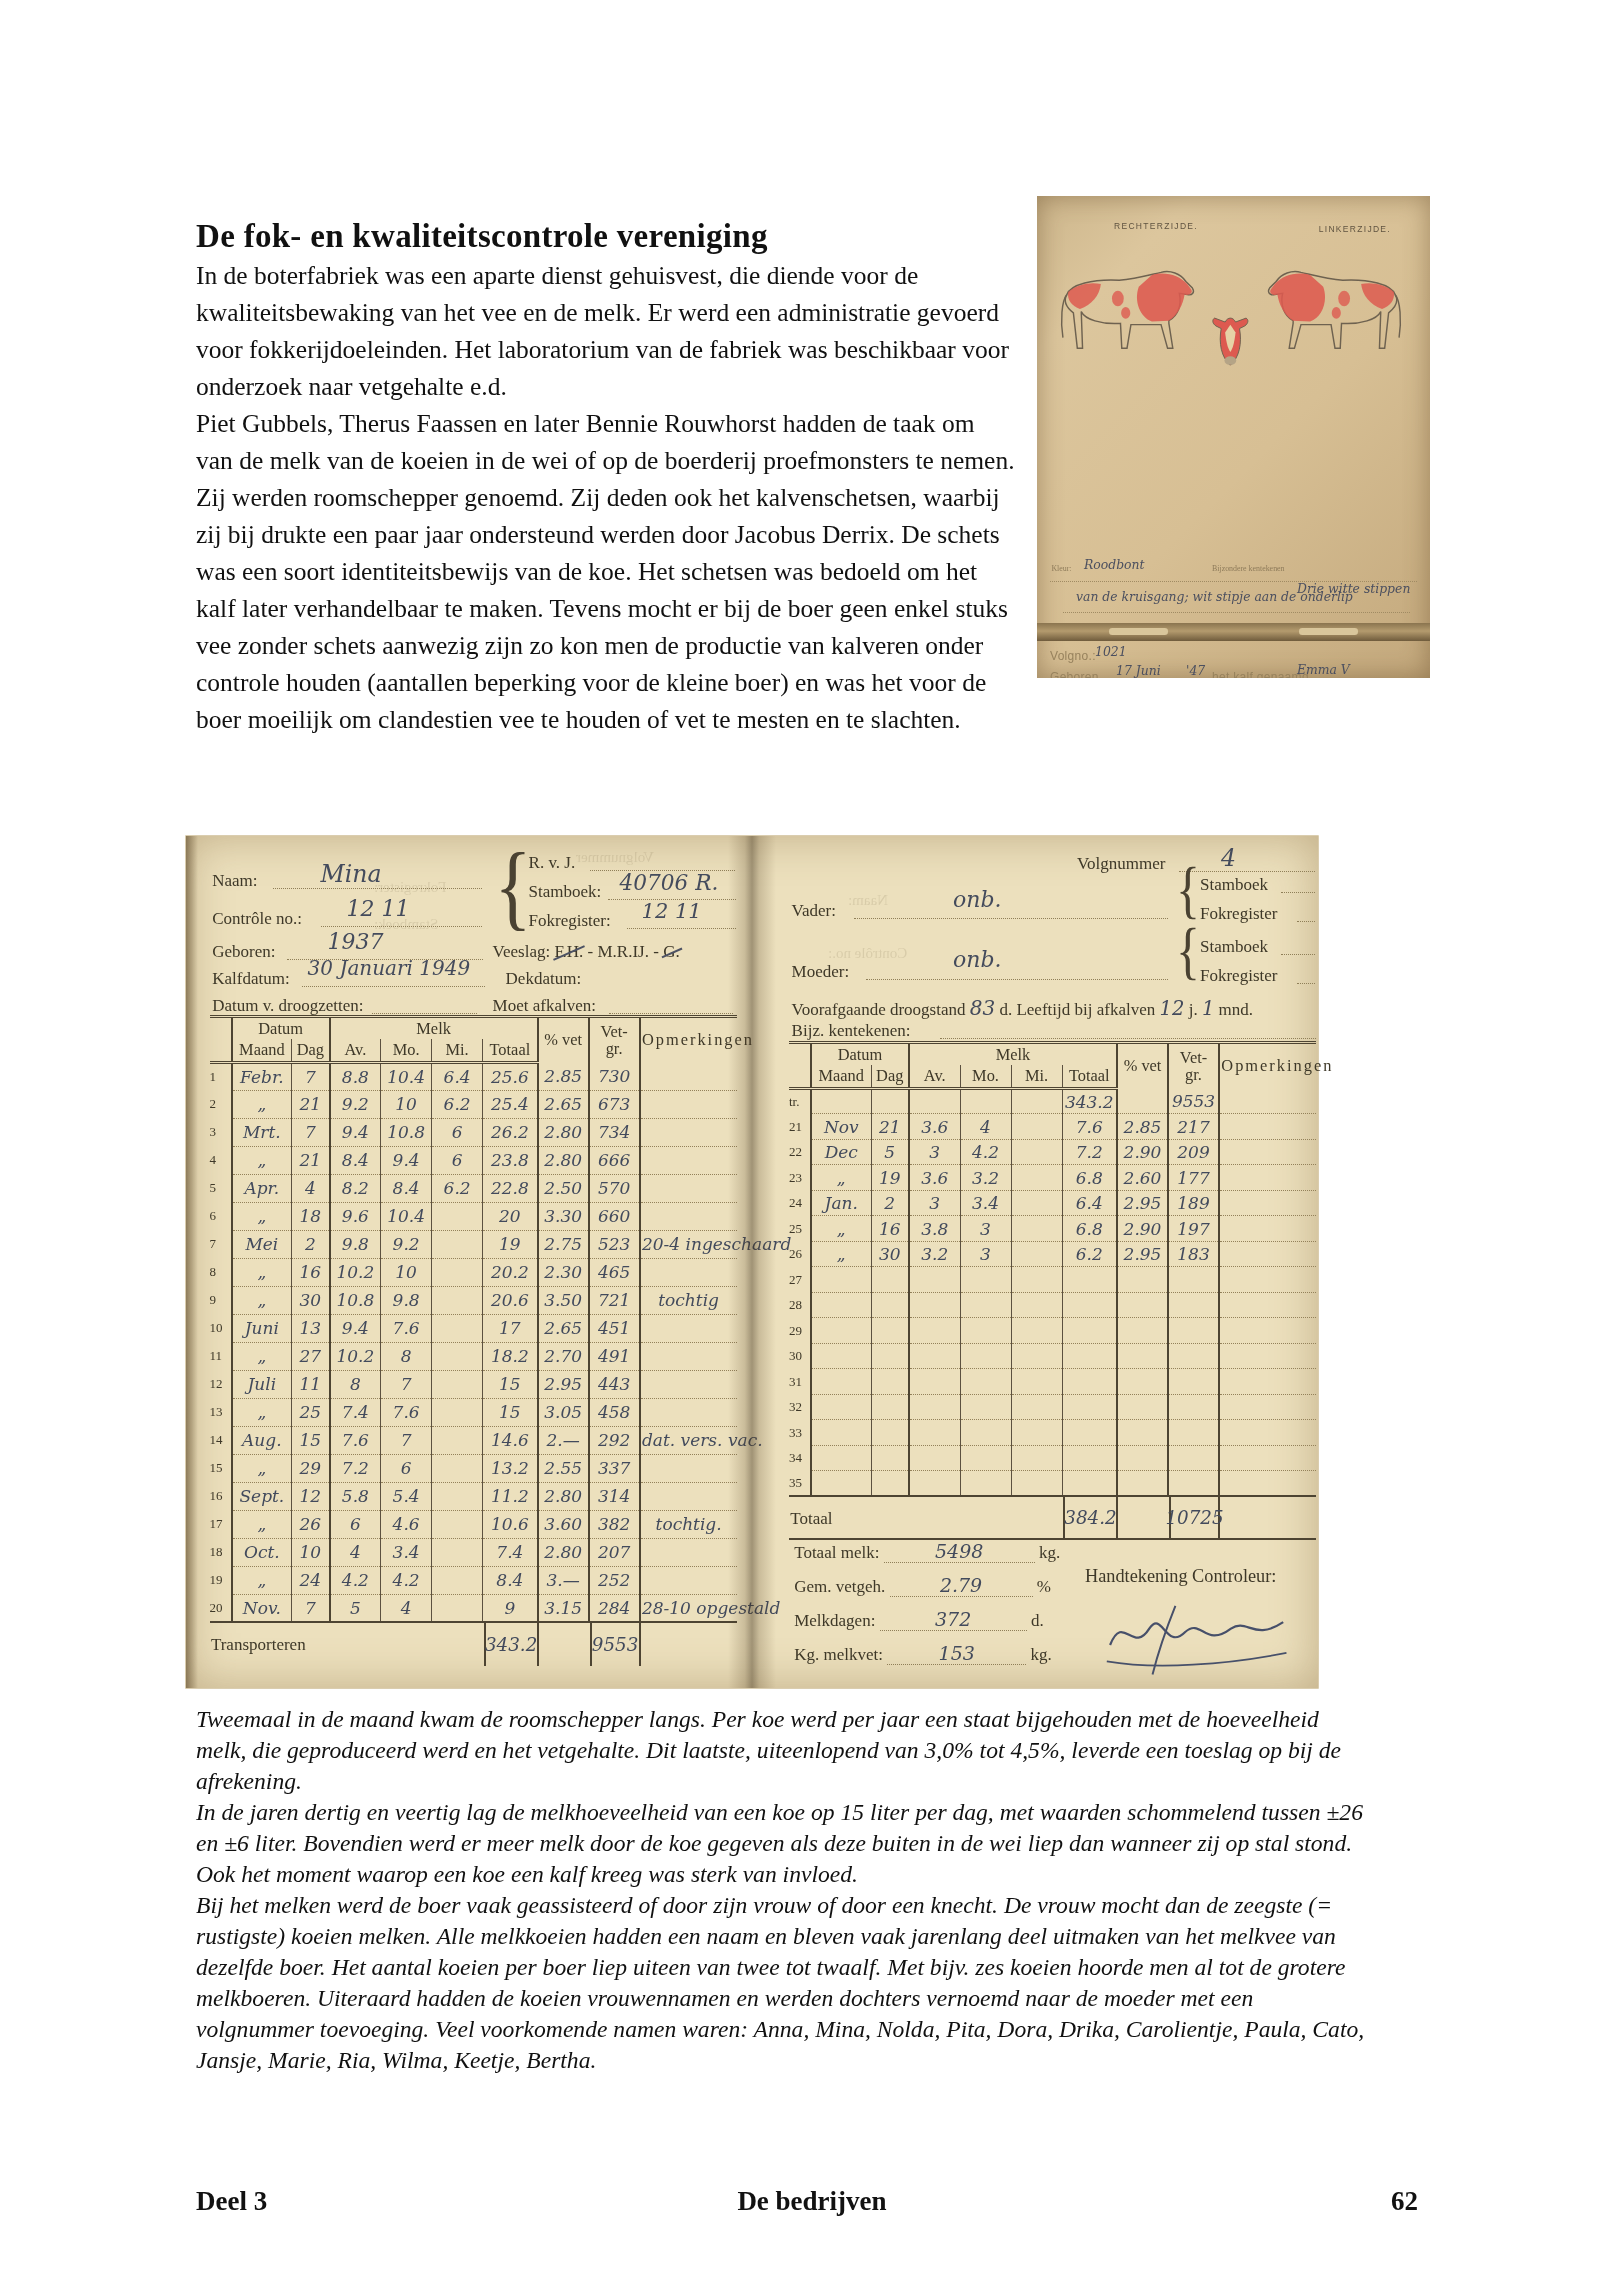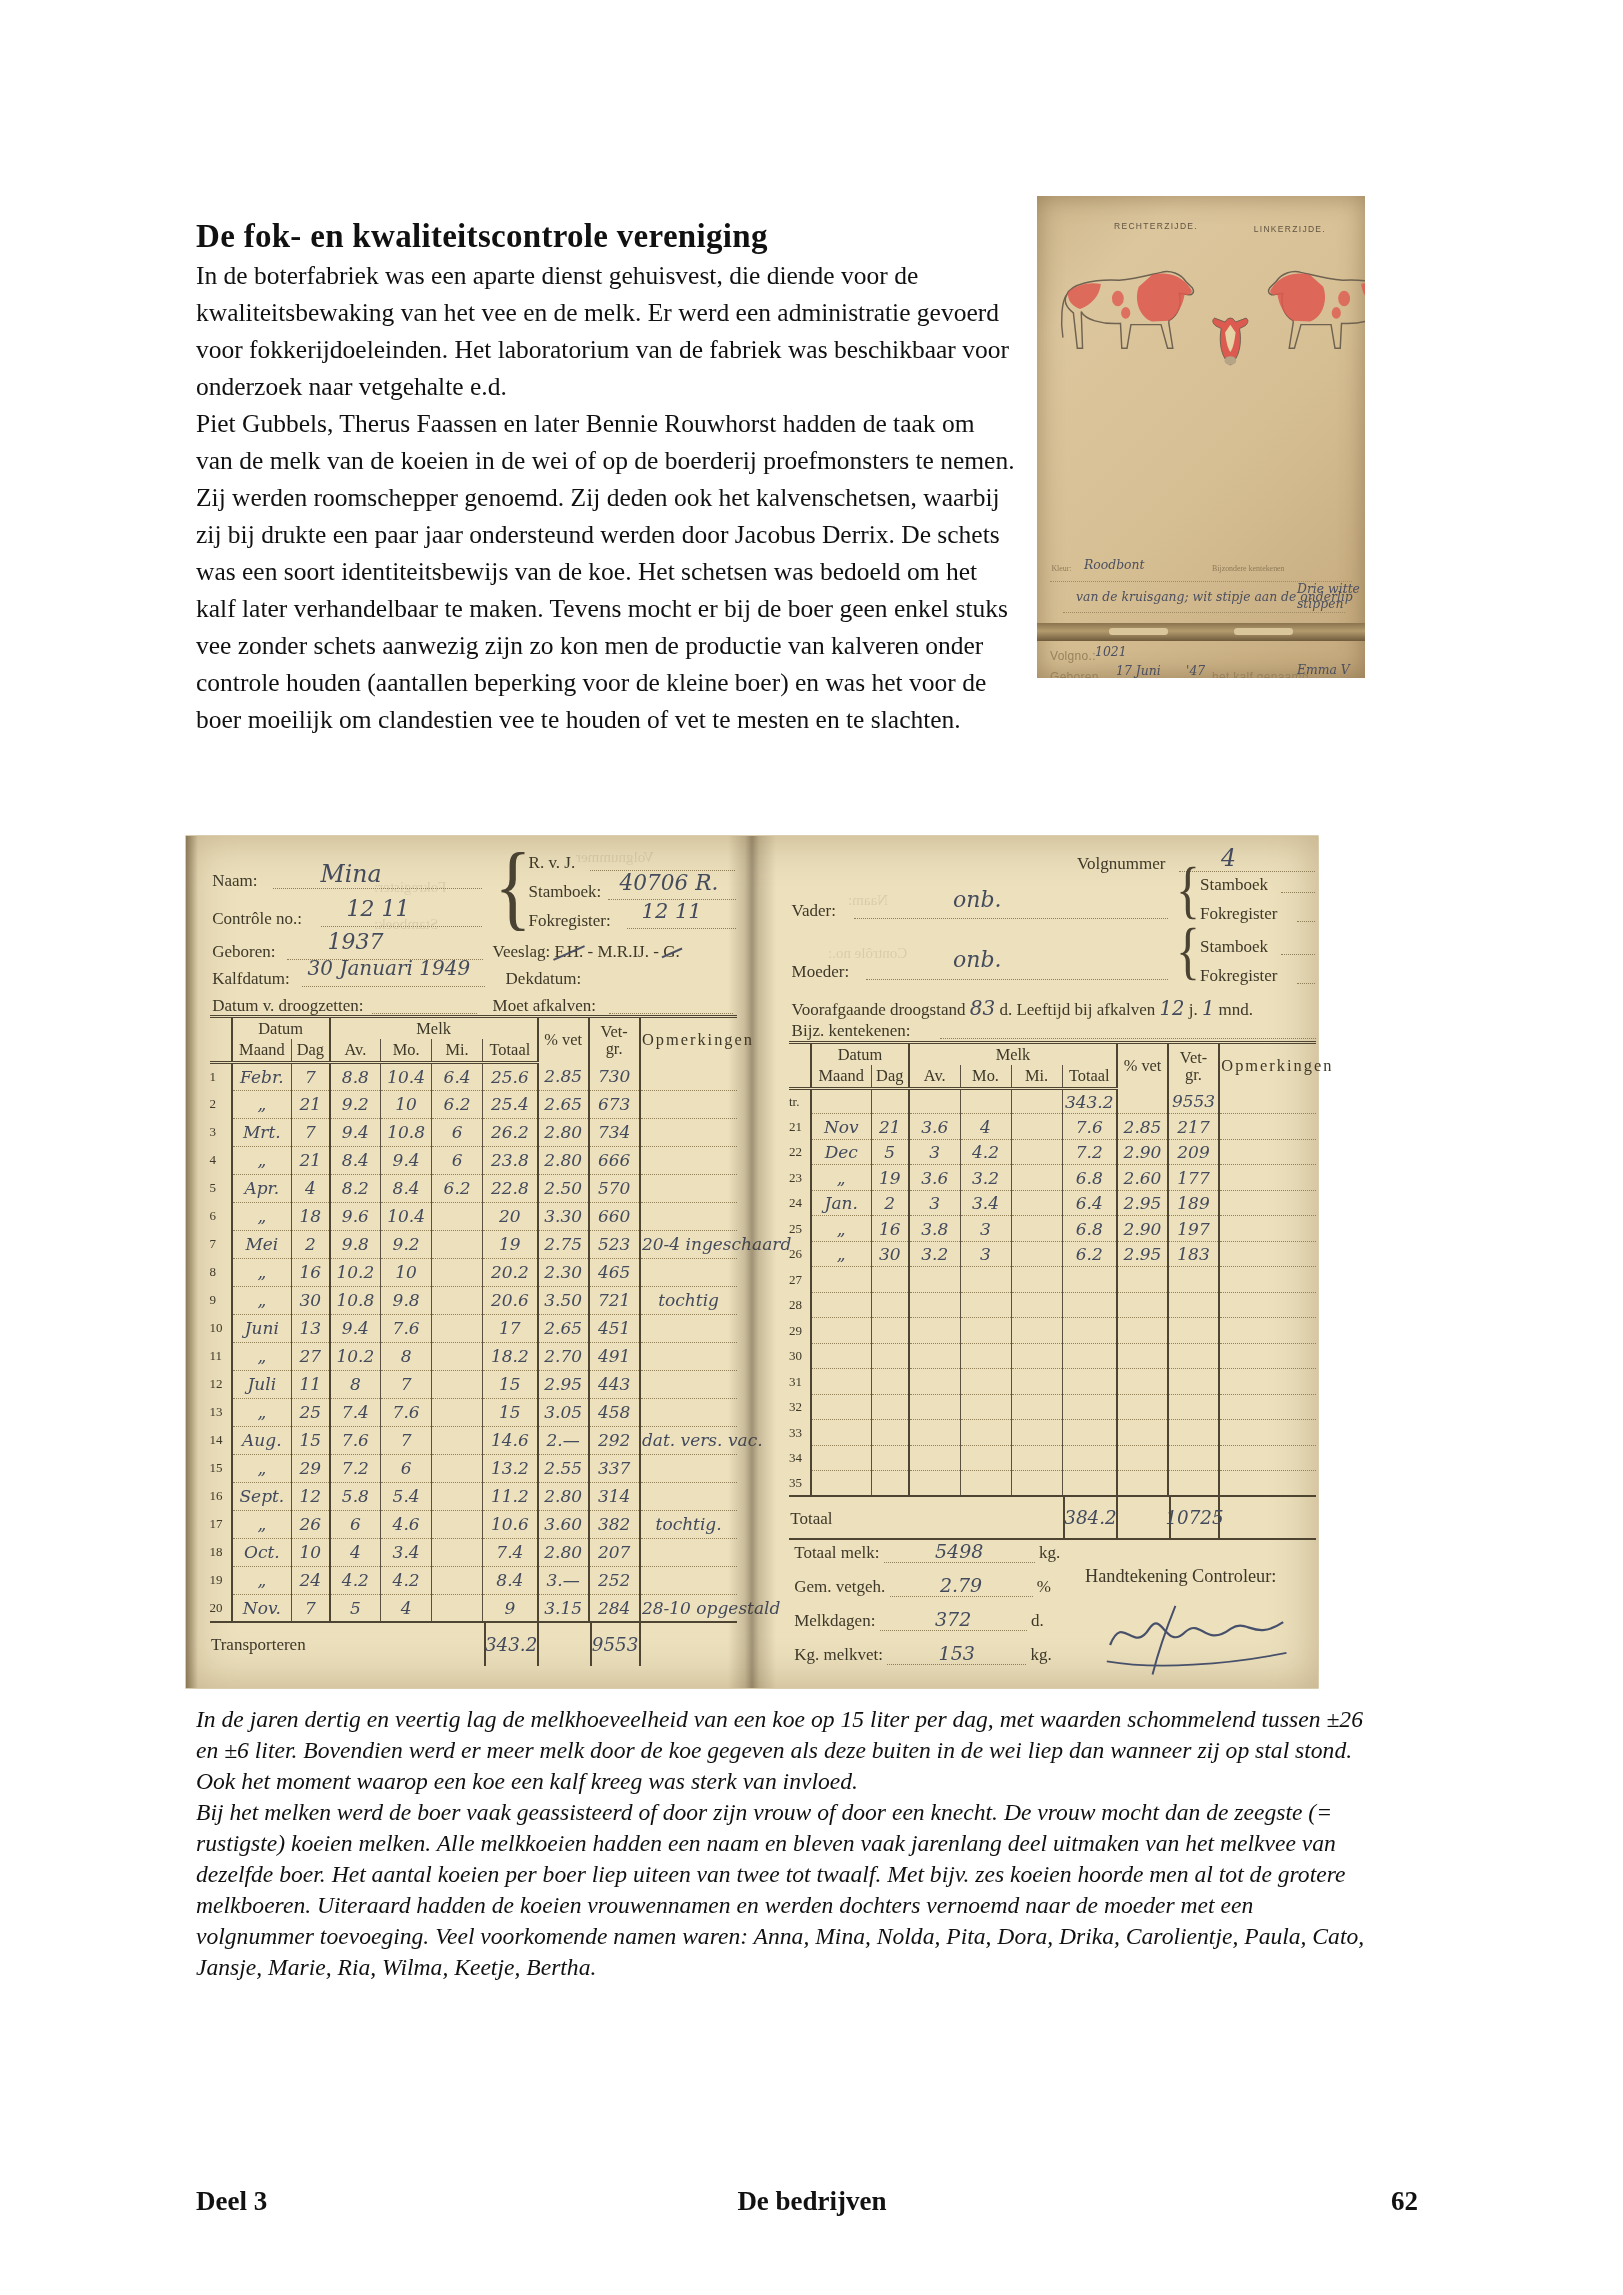--- a/index.html
+++ b/index.html
@@ -13,21 +13,21 @@
   .content p{margin:0;}
   .photo-spacer{float:right;width:411px;height:424px;}
   .caption{position:absolute;left:196px;top:1704px;width:1175px;font-size:23.6px;line-height:31px;font-style:italic;}
   .caption p{margin:0;}
   .footer{position:absolute;left:196px;top:2186px;width:1232px;font-size:27px;font-weight:bold;}
   .footer .fc{position:absolute;left:0;right:0;text-align:center;}
   .footer .fr{position:absolute;right:10px;text-align:right;}
 
   
   .calf-card{
-    position:absolute;left:1037px;top:196px;width:328px;height:482px;
+    position:absolute;left:1037px;top:196px;width:393px;height:482px;
     background:linear-gradient(135deg,#cdb68c 0%,#dcc69d 18%,#d7bf94 55%,#c3a87c 100%);
     box-shadow:inset 0 0 26px rgba(90,65,30,.45);
     overflow:hidden;
   }
   .side-label{position:absolute;font-size:8.5px;letter-spacing:1.3px;color:#5f5340;font-family:"Liberation Sans",sans-serif;}
   .cows{position:absolute;left:5.2px;top:19.6px;}
   .hwline{position:absolute;font-size:7.9px;color:#8e7b5a;}
   .hw{font-family:"DejaVu Serif",serif;font-style:italic;color:#495061;}
   .card-hw{font-size:12.4px;color:#4b4f5f;}
   .dot{border-bottom:1.3px dotted #a08b63;}
@@ -805,20 +805,21 @@
       <svg class="sig" style="left:308px;top:59px;" width="196" height="79" viewBox="0 0 300 120">
         <path d="M20 70 C40 20,55 85,80 45 C100 15,105 80,135 50 C160 28,165 75,205 45 C230 28,240 65,285 35" fill="none" stroke="#47506a" stroke-width="3.4"></path>
         <path d="M120 10 C100 60,90 95,85 115" fill="none" stroke="#47506a" stroke-width="3"></path>
         <path d="M15 95 C90 108,200 100,290 82" fill="none" stroke="#47506a" stroke-width="2.6"></path>
       </svg>
     </div>
   </div>
 </div>
 
 <div class="caption">
+  <p>Tweemaal in de maand kwam de roomschepper langs. Per koe werd per jaar een staat bijgehouden met de hoeveelheid melk, die geproduceerd werd en het vetgehalte. Dit laatste, uiteenlopend van 3,0%  tot 4,5%, leverde een toeslag op bij de afrekening.</p>
   <p>In de jaren dertig en veertig lag de melkhoeveelheid van een koe op 15 liter per dag, met waarden schommelend tussen ±26 en ±6 liter. Bovendien werd er meer melk door de koe gegeven als deze buiten in de wei liep dan wanneer zij op stal stond. Ook het moment waarop een koe een kalf kreeg was sterk van invloed.</p>
   <p>Bij het melken werd de boer vaak geassisteerd of door zijn vrouw of door een knecht. De vrouw mocht dan de zeegste (= rustigste) koeien melken. Alle melkkoeien hadden een naam en bleven vaak jarenlang deel uitmaken van het melkvee van dezelfde boer. Het aantal koeien per boer liep uiteen van twee tot twaalf. Met bijv. zes koeien hoorde men al tot de grotere melkboeren. Uiteraard hadden de koeien vrouwennamen en werden dochters vernoemd naar de moeder met een volgnummer toevoeging. Veel voorkomende namen waren: Anna, Mina, Nolda, Pita, Dora, Drika, Carolientje, Paula, Cato, Jansje, Marie, Ria, Wilma, Keetje, Bertha.</p>
 </div>
 
 <div class="footer">
   <span>Deel 3</span>
   <span class="fc">De bedrijven</span>
   <span class="fr">62</span>
 </div>
 

